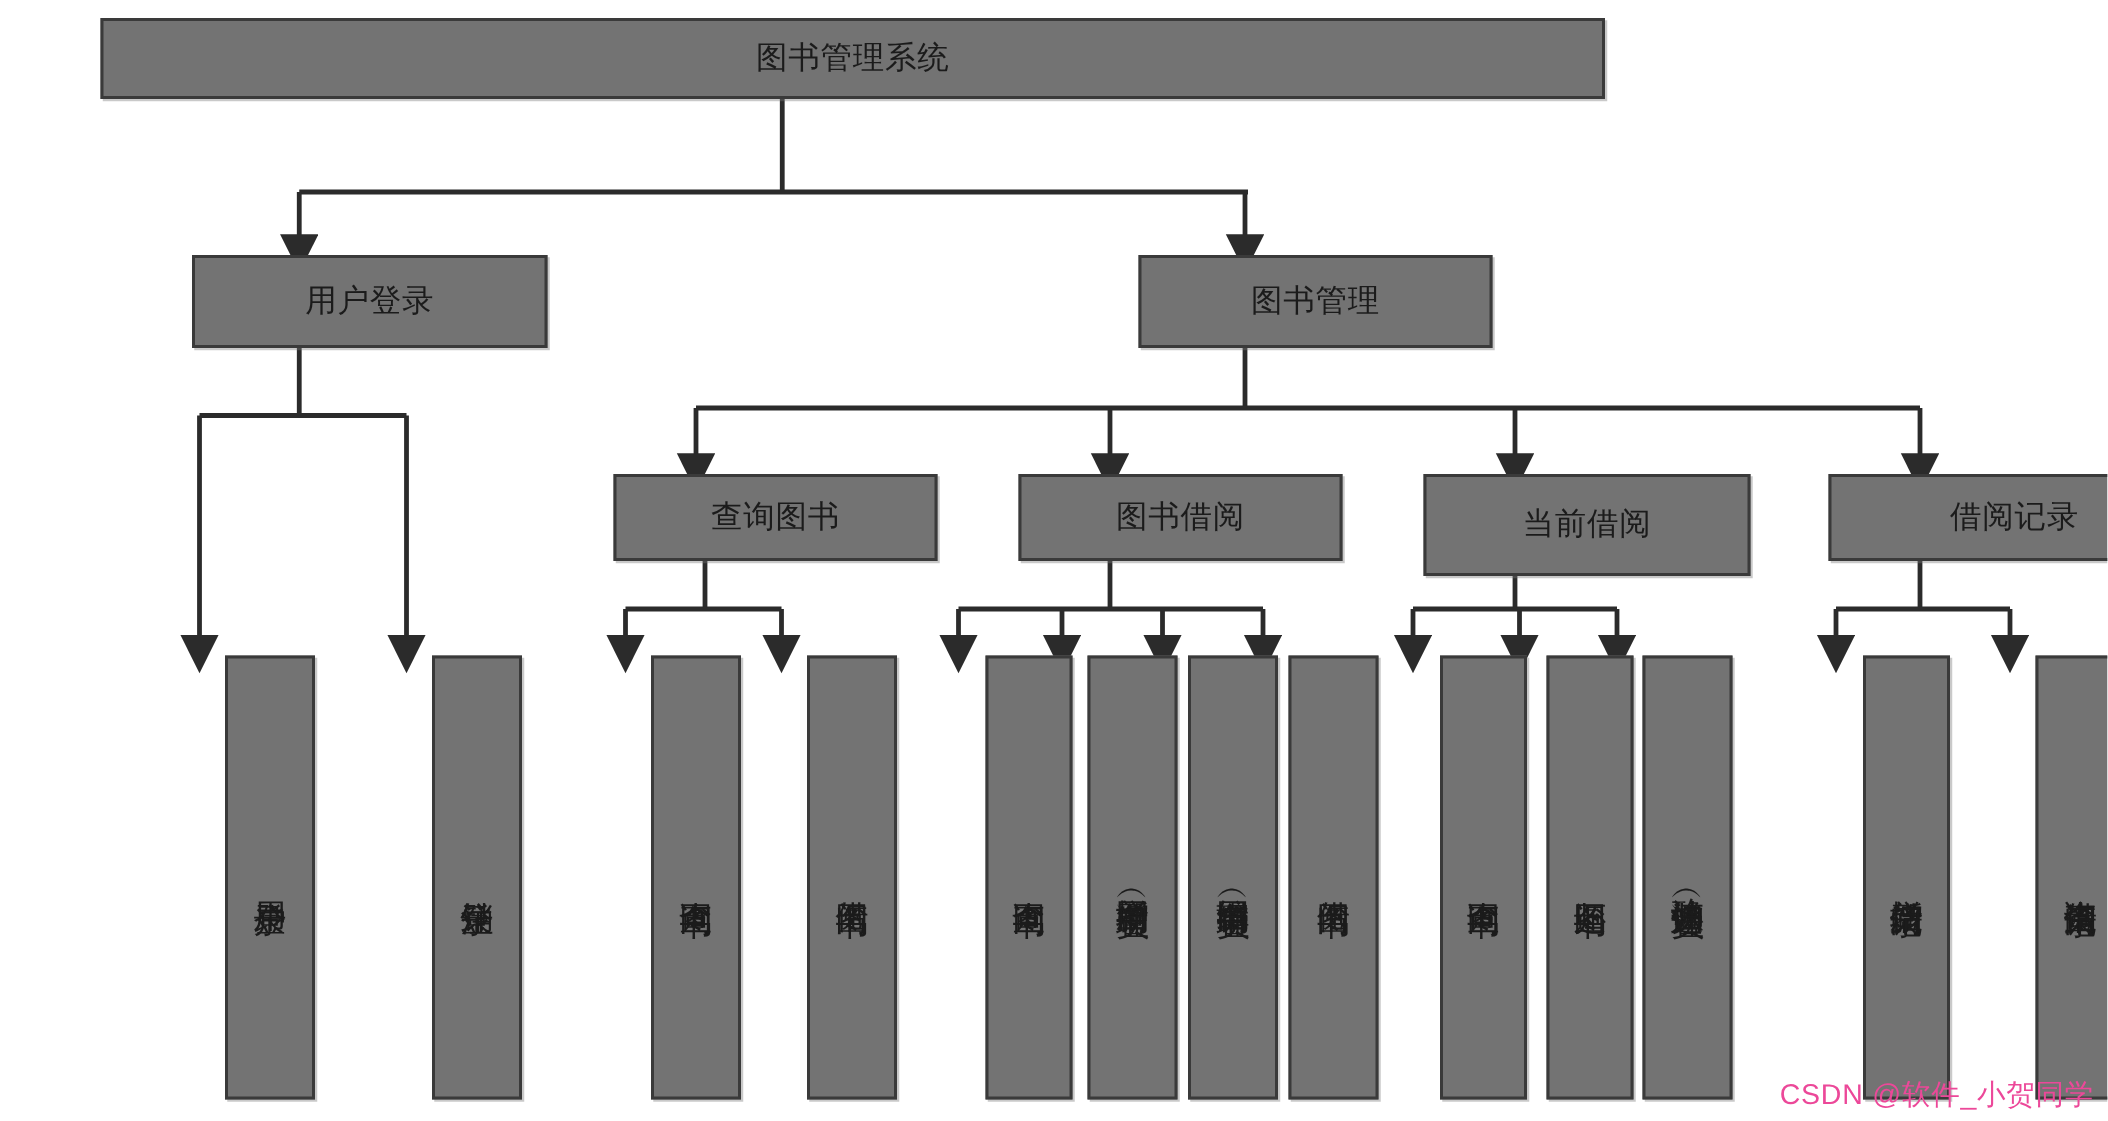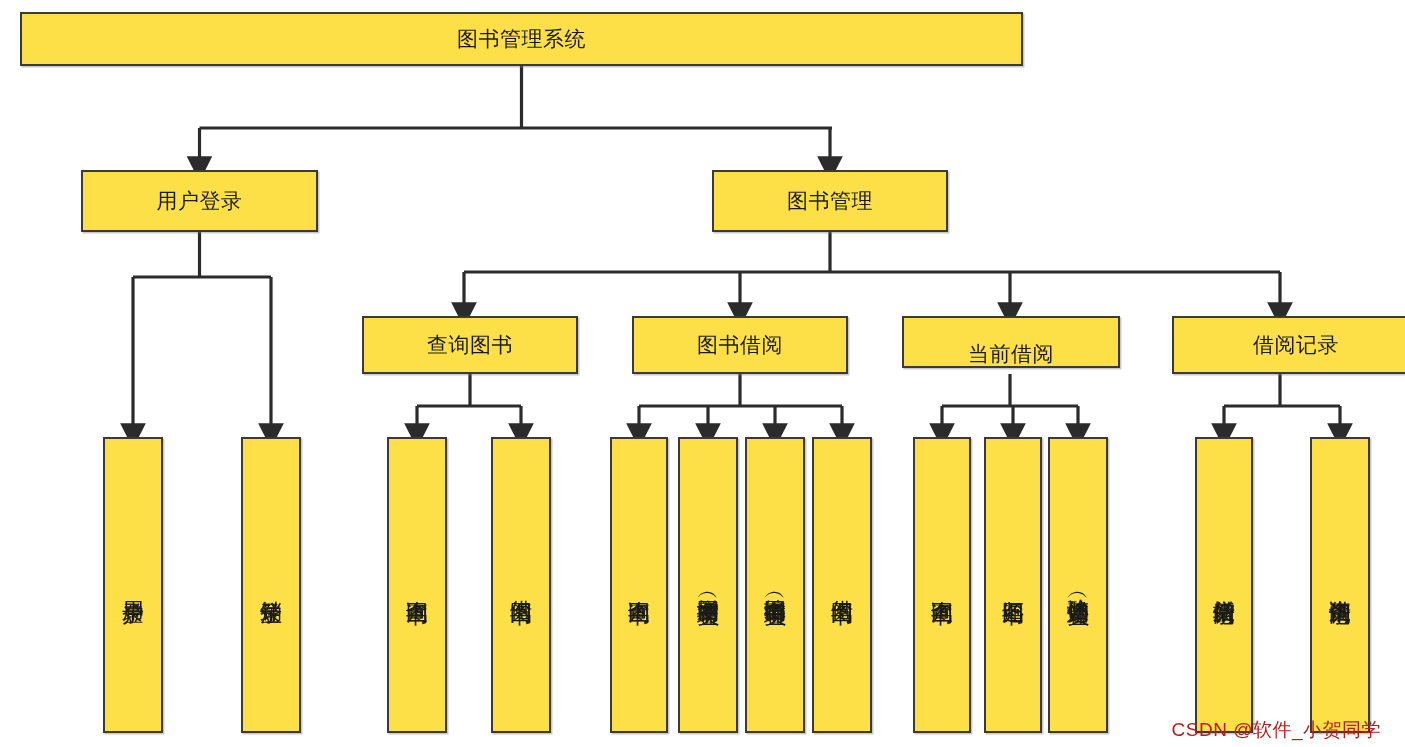--- a/index.html
+++ b/index.html
@@ -22,46 +22,47 @@
     left: 0;
     top: 0;
     width: 1405px;
     height: 747px;
     pointer-events: none;
   }
   .node {
     position: absolute;
     box-sizing: border-box;
     border: 2.5px solid #3a3a3a;
-    background: #fde047;
+    background: #737373;
     display: flex;
     align-items: center;
     justify-content: center;
     box-shadow: 1.5px 1.5px 0 rgba(120,120,120,0.40);
+    margin-left: 47px;
   }
   .node-label {
     color: #1b1b1b;
     font-size: 21px;
     line-height: 1.12;
     letter-spacing: 0.5px;
     white-space: nowrap;
     text-align: center;
   }
   .node.vertical .node-label {
     writing-mode: vertical-rl;
     text-orientation: upright;
     font-size: 22px;
     letter-spacing: 1px;
     line-height: 1.0;
   }
   .watermark {
     position: absolute;
-    right: 24px;
+    right: 9px;
     bottom: 4px;
-    color: #b91c1c;
+    color: #ec4899;
     font-size: 19px;
     white-space: nowrap;
     letter-spacing: 0.5px;
   }
 </style>
 </head>
 <body>
 
 <div id="canvas">
 
@@ -125,21 +126,21 @@
   <div class="node" style="left:712px; top:170px; width:236px; height:62px;">
     <span class="node-label">图书管理</span>
   </div>
 
   <div class="node" style="left:362px; top:316px; width:216px; height:58px;">
     <span class="node-label">查询图书</span>
   </div>
   <div class="node" style="left:632px; top:316px; width:216px; height:58px;align-items:center;">
     <span class="node-label">图书借阅</span>
   </div>
-  <div class="node" style="left:902px; top:316px; width:218px; height:52px;align-items:flex-end;">
+  <div class="node" style="left:902px; top:316px; width:218px; height:68px;">
     <span class="node-label">当前借阅</span>
   </div>
   <div class="node" style="left:1172px; top:316px; width:248px; height:58px;">
     <span class="node-label">借阅记录</span>
   </div>
 
   <div class="node vertical" style="left:103px; top:437px; width:60px; height:296px;">
     <span class="node-label">用户登录</span>
   </div>
   <div class="node vertical" style="left:241px; top:437px; width:60px; height:296px;">

